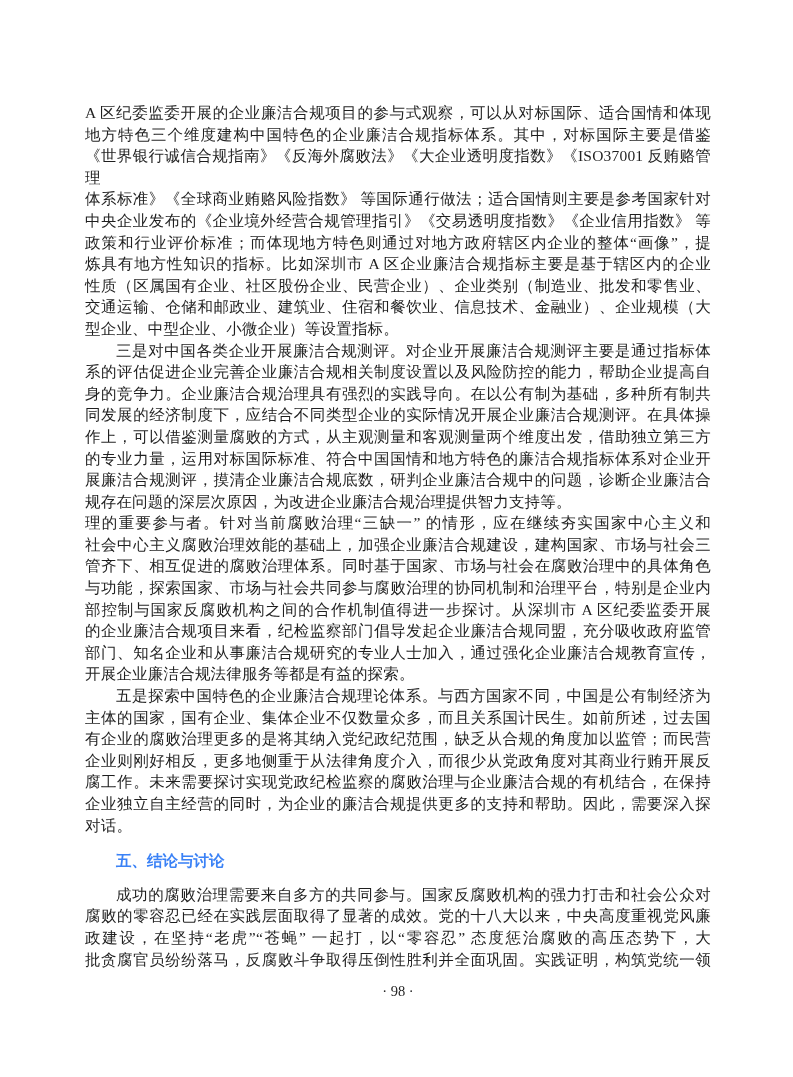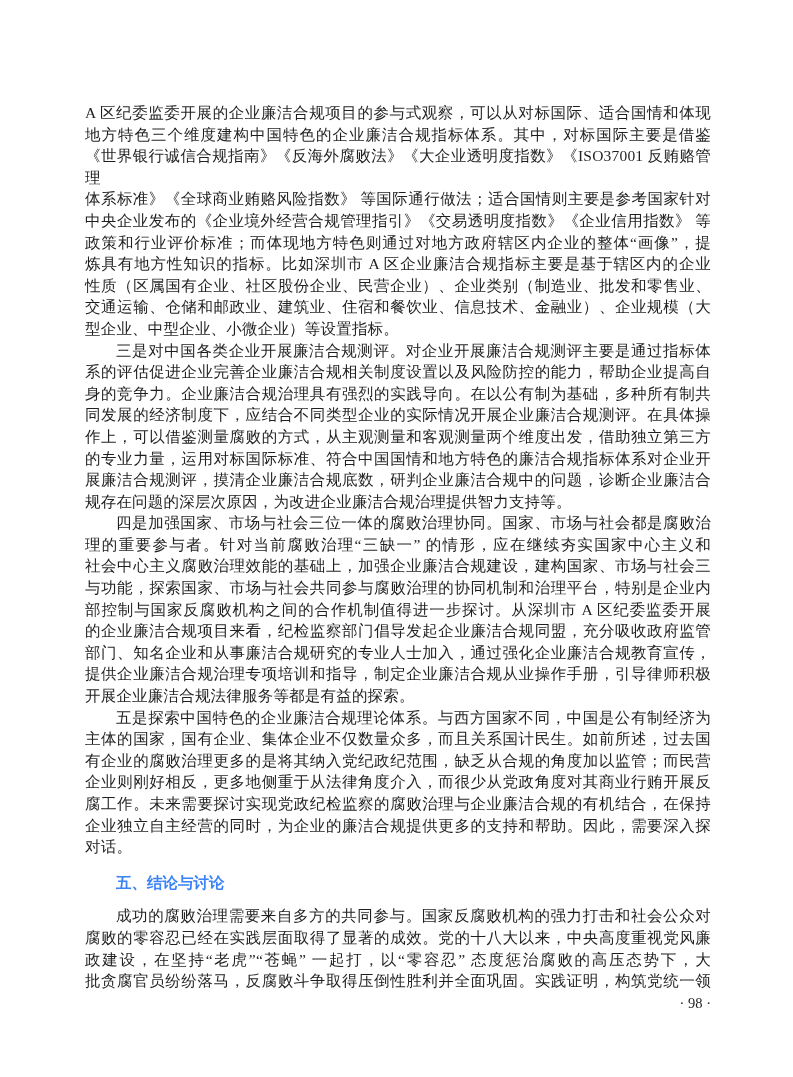--- a/index.html
+++ b/index.html
@@ -46,24 +46,24 @@
   .section-heading {
     font-family: "Liberation Sans", sans-serif;
     font-weight: bold;
     font-size: 15.5px;
     line-height: 21.6px;
     margin: 14px 0 12px 0;
     padding-left: 2em;
     color: #3b82f6;
   }
   .page-footer {
-    margin-top: 1px;
+    margin-top: 11px;
     font-size: 14.5px;
     line-height: 21.6px;
-    text-align: right;
+    text-align: center;
   }
 </style>
 </head>
 <body>
 
 <div class="page">
   <div class="text-block">
 
     <div class="paragraph">
         <div class="line">A 区纪委监委开展的企业廉洁合规项目的参与式观察，可以从对标国际、适合国情和体现</div>
@@ -81,28 +81,27 @@
         <div class="line indent">三是对中国各类企业开展廉洁合规测评。对企业开展廉洁合规测评主要是通过指标体</div>
         <div class="line">系的评估促进企业完善企业廉洁合规相关制度设置以及风险防控的能力，帮助企业提高自</div>
         <div class="line">身的竞争力。企业廉洁合规治理具有强烈的实践导向。在以公有制为基础，多种所有制共</div>
         <div class="line">同发展的经济制度下，应结合不同类型企业的实际情况开展企业廉洁合规测评。在具体操</div>
         <div class="line">作上，可以借鉴测量腐败的方式，从主观测量和客观测量两个维度出发，借助独立第三方</div>
         <div class="line">的专业力量，运用对标国际标准、符合中国国情和地方特色的廉洁合规指标体系对企业开</div>
         <div class="line">展廉洁合规测评，摸清企业廉洁合规底数，研判企业廉洁合规中的问题，诊断企业廉洁合</div>
         <div class="line para-last">规存在问题的深层次原因，为改进企业廉洁合规治理提供智力支持等。</div>
       </div>
       <div class="paragraph">
-        <div class="line indent">四是加强国家、市场与社会三位一体的腐败治理协同。国家、市场与社会都是腐败治</div>
         <div class="line">理的重要参与者。针对当前腐败治理“三缺一” 的情形，应在继续夯实国家中心主义和</div>
         <div class="line">社会中心主义腐败治理效能的基础上，加强企业廉洁合规建设，建构国家、市场与社会三</div>
+        <div class="line">管齐下、相互促进的腐败治理体系。同时基于国家、市场与社会在腐败治理中的具体角色</div>
         <div class="line">与功能，探索国家、市场与社会共同参与腐败治理的协同机制和治理平台，特别是企业内</div>
         <div class="line">部控制与国家反腐败机构之间的合作机制值得进一步探讨。从深圳市 A 区纪委监委开展</div>
         <div class="line">的企业廉洁合规项目来看，纪检监察部门倡导发起企业廉洁合规同盟，充分吸收政府监管</div>
         <div class="line">部门、知名企业和从事廉洁合规研究的专业人士加入，通过强化企业廉洁合规教育宣传，</div>
-        <div class="line">提供企业廉洁合规治理专项培训和指导，制定企业廉洁合规从业操作手册，引导律师积极</div>
         <div class="line para-last">开展企业廉洁合规法律服务等都是有益的探索。</div>
       </div>
       <div class="paragraph">
         <div class="line indent">五是探索中国特色的企业廉洁合规理论体系。与西方国家不同，中国是公有制经济为</div>
         <div class="line">主体的国家，国有企业、集体企业不仅数量众多，而且关系国计民生。如前所述，过去国</div>
         <div class="line">有企业的腐败治理更多的是将其纳入党纪政纪范围，缺乏从合规的角度加以监管；而民营</div>
         <div class="line">企业则刚好相反，更多地侧重于从法律角度介入，而很少从党政角度对其商业行贿开展反</div>
         <div class="line">腐工作。未来需要探讨实现党政纪检监察的腐败治理与企业廉洁合规的有机结合，在保持</div>
         <div class="line">企业独立自主经营的同时，为企业的廉洁合规提供更多的支持和帮助。因此，需要深入探</div>
         <div class="line para-last">对话。</div>

